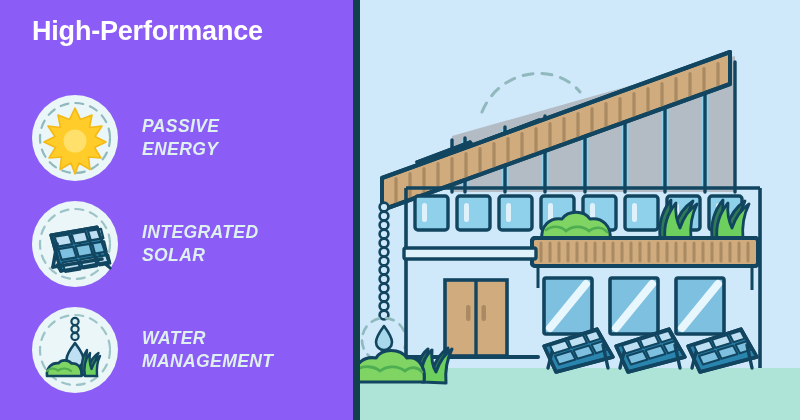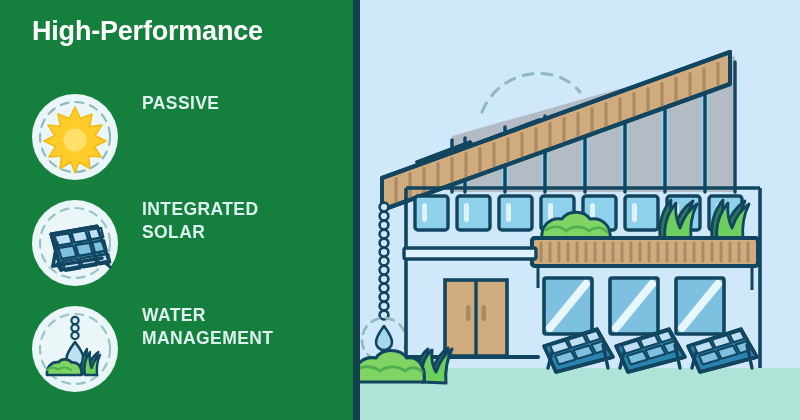--- a/index.html
+++ b/index.html
@@ -15,21 +15,21 @@
     width: 800px;
     height: 420px;
     overflow: hidden;
     background: #cfe8fa;
   }
   
   #left-panel {
     position: absolute;
     left: 0; top: 0;
     width: 407px; height: 420px;
-    background: #15803d;
+    background: #8b5cf6;
   }
   #divider {
     position: absolute;
     left: 353px; top: 0;
     width: 7px; height: 420px;
     background: #12414b;
   }
   #page-title {
     position: absolute;
     left: 32px; top: 16px;
@@ -39,20 +39,22 @@
     font-weight: bold;
     line-height: 1.17;
     letter-spacing: -0.2px;
   }
   .feature-row {
     position: absolute;
     left: 30px;
     width: 320px;
     height: 92px;
     display: flex;
+    align-items: center;
+    font-style: italic;
   }
   #feature-0 { top: 92px; }
   #feature-1 { top: 198px; }
   #feature-2 { top: 304px; }
 
   .feature-icon {
     width: 90px; height: 90px;
     flex: 0 0 90px;
     position: relative;
   }
@@ -87,21 +89,21 @@
 
     <div class="feature-row" id="feature-0">
       <div class="feature-icon">
         <svg width="90" height="90" viewBox="0 0 90 90">
           <circle cx="45" cy="45" r="43" fill="#eaf6f7"></circle>
           <circle cx="45" cy="45" r="35" fill="none" stroke="#8fb9bd" stroke-width="2.2" stroke-dasharray="8 7" stroke-linecap="round"></circle>
           <path d="M45 15 L50.5 26.5 L62 22 L59.5 34.5 L72 33 L65 43.5 L76 49 L64.5 54.5 L71 65 L58.5 64 L60 76.5 L49 70 L45 81 L41 70 L30 76.5 L31.5 64 L19 65 L25.5 54.5 L14 49 L25 43.5 L18 33 L30.5 34.5 L28 22 L39.5 26.5 Z" fill="#ffcc29" stroke="#f5b914" stroke-width="1.6" stroke-linejoin="round"></path>
           <circle cx="45" cy="48" r="11.5" fill="#ffe06a"></circle>
         </svg>
       </div>
-      <div class="feature-label"><span>PASSIVE</span><br></div>
+      <div class="feature-label"><span>PASSIVE</span><br><span>ENERGY</span></div>
     </div>
 
     <div class="feature-row" id="feature-2">
       <div class="feature-icon">
         <svg width="90" height="90" viewBox="0 0 90 90">
           <circle cx="45" cy="45" r="43" fill="#eaf6f7"></circle>
           <circle cx="45" cy="45" r="35" fill="none" stroke="#9cc3c7" stroke-width="2.2" stroke-dasharray="8 7" stroke-linecap="round"></circle>
 
           <g fill="#d9eef1" stroke="#12455f" stroke-width="2.2">
             <circle cx="45" cy="16.5" r="3.6"></circle>

